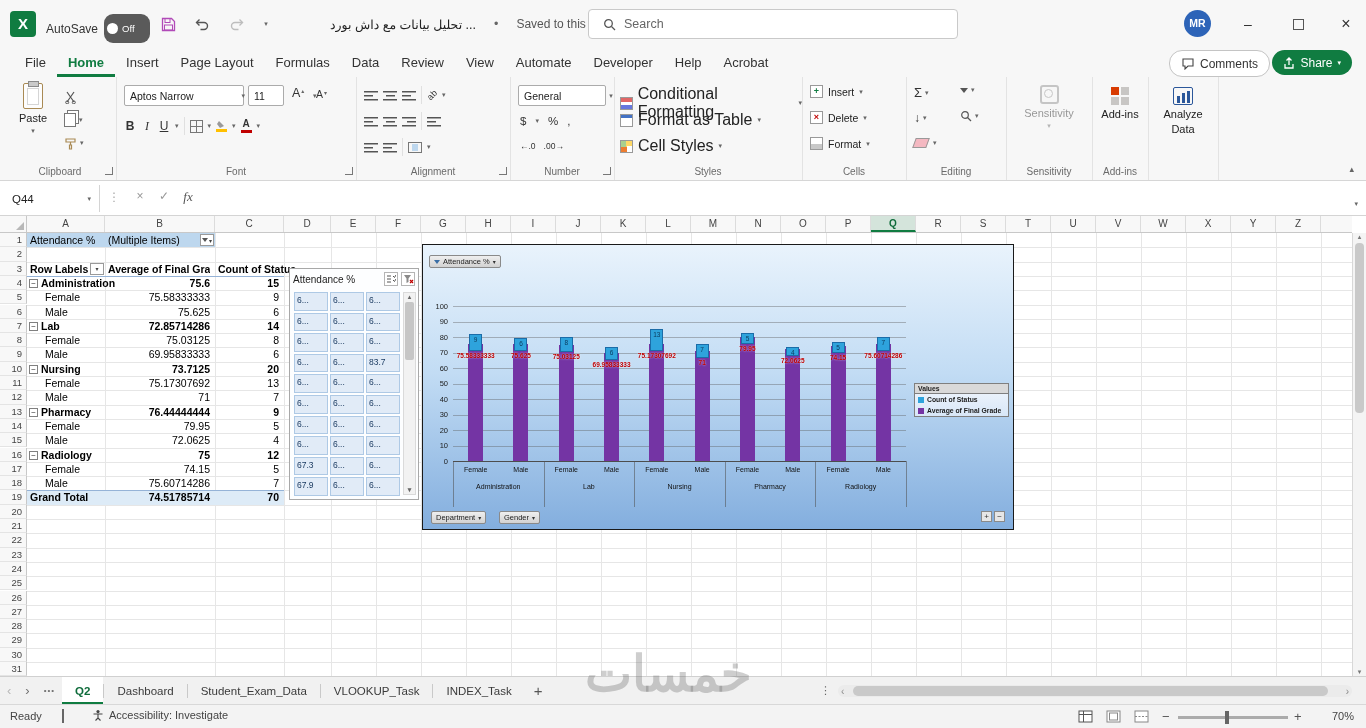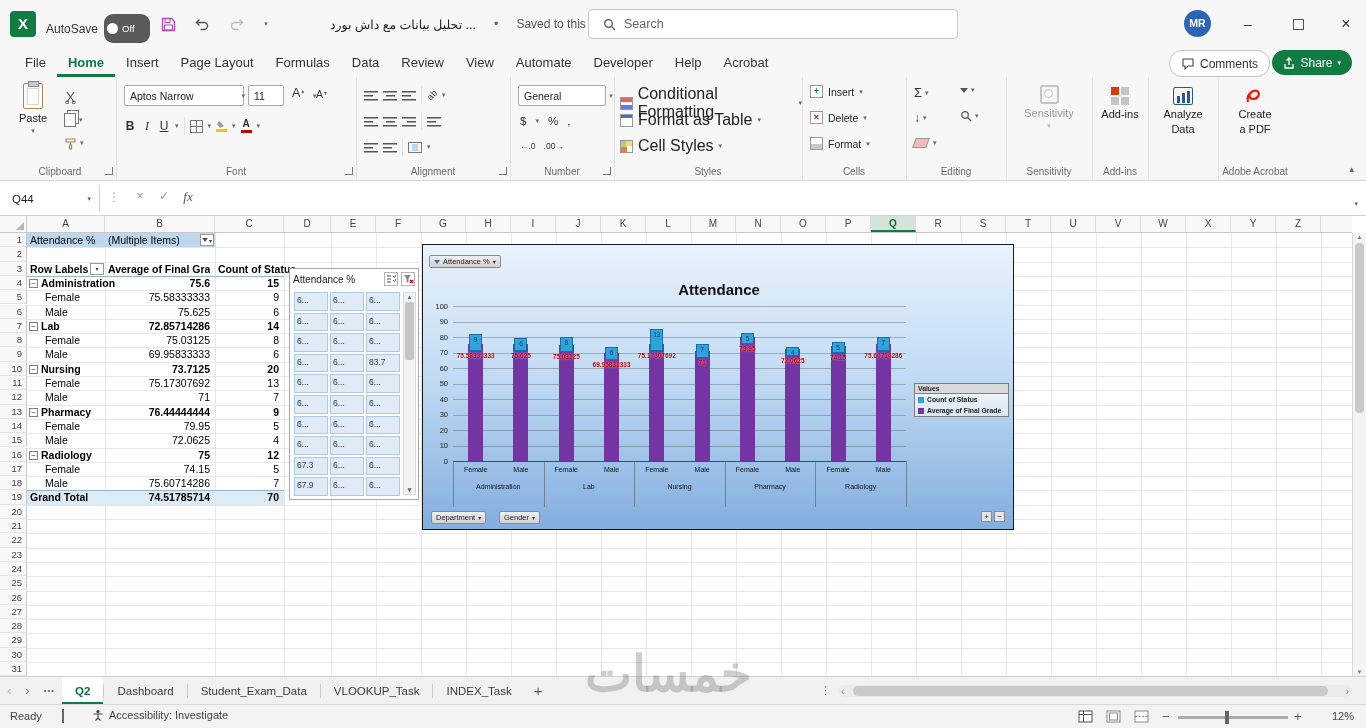--- a/index.html
+++ b/index.html
@@ -502,32 +502,20 @@
     </div>
 
     <div class="rgroup" style="left:1148px;width:70px">
       <div class="bigbtn" style="left:5px;top:10px;width:60px">
         <span class="ianal"></span>
         <span class="blbl">Analyze</span>
         <span class="blbl">Data</span>
       </div>
     </div>
 
-    <div class="rgroup" style="left:1218px;width:74px;border-right:none">
-      <div class="bigbtn" style="left:7px;top:10px;width:60px">
-        <span>
-          <svg width="20" height="18" viewBox="0 0 20 18">
-              <path d="M3 15 C1 8 8 2 12 4 C16 6 13 12 8 12 C5 12 4 10 5 8" fill="none" stroke="#FA0F00" stroke-width="2.2"></path>
-            </svg>
-        </span>
-        <span class="blbl">Create</span>
-        <span class="blbl">a PDF</span>
-      </div>
-      <div class="glabel">Adobe Acrobat</div>
-    </div>
 
     <div class="ribcollapse">▴</div>
   </div>
 
   <div class="fbar">
     <div class="namebox">
       <span>Q44</span>
         <span class="chv">▾</span>
     </div>
     <div class="fgrip">⋮</div>
@@ -851,21 +839,20 @@
       <div class="a cgender" style="position: absolute; left: 395.05px; top: 221px; width: 40px;">Female</div>
       <div class="a" style="left: 452.85px; top: 98.8089px; width: 15px; height: 117.191px; background: rgb(116, 52, 164);"></div>
       <div class="a ccount" style="position: absolute; left: 453.85px; top: 92.0089px; width: 13px; height: 13.8px; background: rgb(46, 163, 220);">7</div>
       <div class="a cavglbl" style="position: absolute; left: 428.35px; top: 106.809px; width: 64px;">75.60714286</div>
       <div class="a cgender" style="position: absolute; left: 440.35px; top: 221px; width: 40px;">Male</div>
       <div class="a cdept" style="position: absolute; left: 30px; top: 238px; width: 90.6px;">Administration</div>
       <div class="a cdept" style="position: absolute; left: 120.6px; top: 238px; width: 90.6px;">Lab</div>
       <div class="a cdept" style="position: absolute; left: 211.2px; top: 238px; width: 90.6px;">Nursing</div>
       <div class="a cdept" style="position: absolute; left: 301.8px; top: 238px; width: 90.6px;">Pharmacy</div>
       <div class="a cdept" style="position: absolute; left: 392.4px; top: 238px; width: 90.6px;">Radiology</div>
-      <div class="a ctitle" style="position: absolute; left: 136px; top: 36px; width: 320px;">Attendance</div>
       <div class="a cfield" style="position: absolute; left: 6px; top: 10px;">
         <span class="ffun"></span>
         <span>Attendance %</span>
         <span class="fchv">▾</span>
       </div>
       <div class="a cfield" style="position: absolute; left: 8px; top: 266px;">
         <span>Department</span>
         <span class="fchv">▾</span>
       </div>
       <div class="a cfield" style="position: absolute; left: 76px; top: 266px;">
@@ -945,17 +932,17 @@
     <span class="vb" style="left:1134px">
       <svg width="15" height="13">
           <rect x="1" y="1" width="13" height="11" fill="#fff" stroke="#888"></rect>
           <line x1="1" y1="6.5" x2="14" y2="6.5" stroke="#888" stroke-dasharray="2 1.5"></line>
         </svg>
     </span>
     <span class="zoomout">−</span>
     <div class="ztrack"></div>
     <div class="zknob"></div>
     <span class="zoomin">+</span>
-    <span class="zoomlvl">12%</span>
+    <span class="zoomlvl">70%</span>
   </div>
 
   <div class="watermark">خمسات</div>
 </div>
 
 </body></html>

